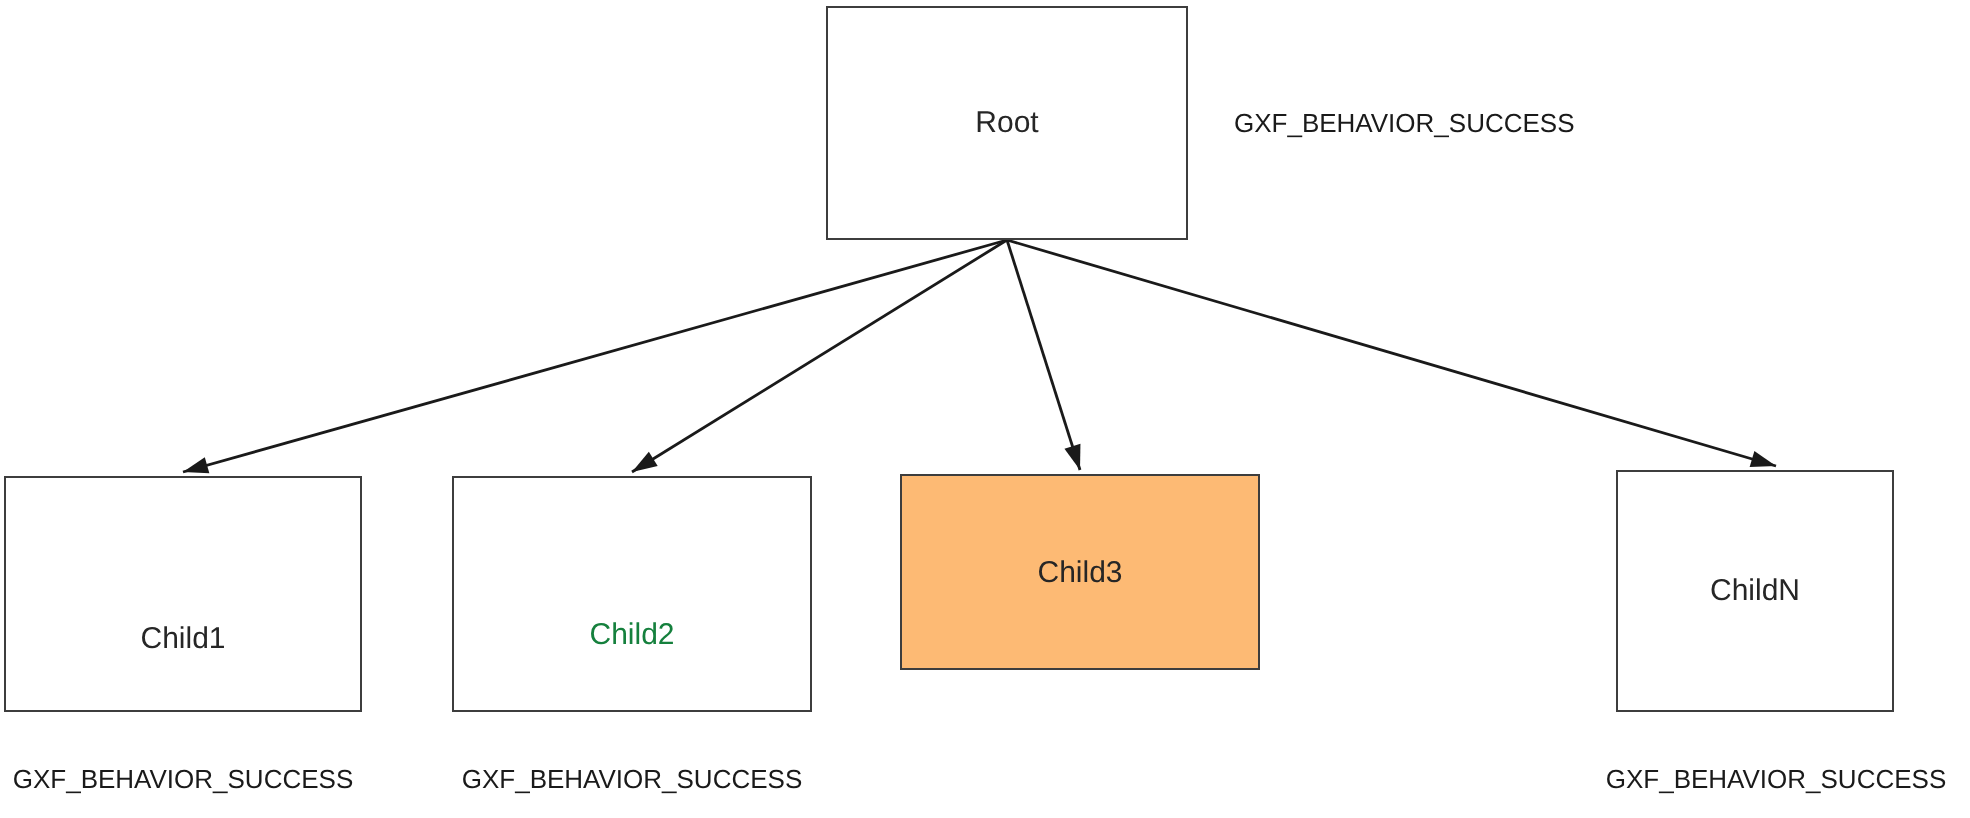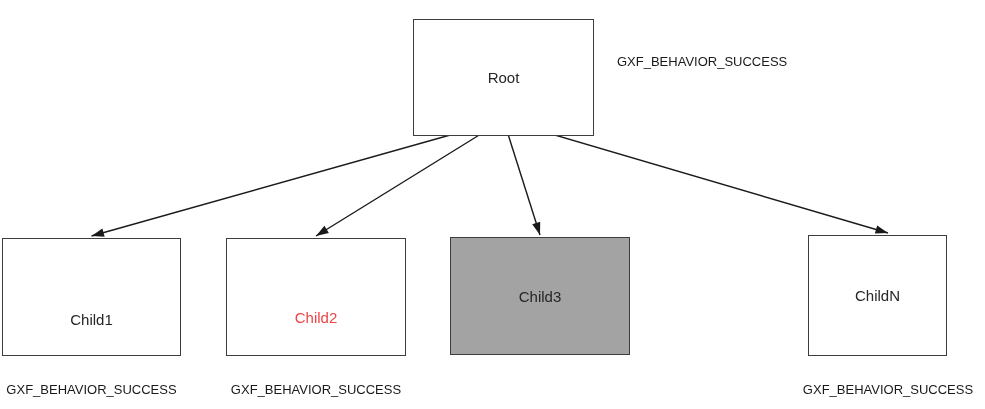--- a/index.html
+++ b/index.html
@@ -59,32 +59,32 @@
       <marker id="arrowhead" markerUnits="userSpaceOnUse" markerWidth="14" markerHeight="10" refX="13" refY="5" orient="auto">
         <path id="arrowhead-path" d="M0.5,0.8 L13,5 L0.5,9.2 z" fill="#1a1a1a"></path>
       </marker>
     </defs>
   <line x1="503.5" y1="120" x2="91.5" y2="236" stroke="#1a1a1a" stroke-width="1.4" marker-end="url(#arrowhead)"></line>
       <line x1="503.5" y1="120" x2="316" y2="236" stroke="#1a1a1a" stroke-width="1.4" marker-end="url(#arrowhead)"></line>
       <line x1="503.5" y1="120" x2="540" y2="235" stroke="#1a1a1a" stroke-width="1.4" marker-end="url(#arrowhead)"></line>
       <line x1="503.5" y1="120" x2="888" y2="233" stroke="#1a1a1a" stroke-width="1.4" marker-end="url(#arrowhead)"></line>
     </svg>
 
-<div class="node" style="left: 413px; top: 19px; width: 181px; height: 117px; border-color: rgb(61, 61, 61); background: rgb(255, 255, 255);">
+<div class="node" style="left: 413px; top: 3px; width: 181px; height: 117px; border-color: rgb(61, 61, 61); background: rgb(255, 255, 255);">
       <span class="node-label" style="color: rgb(38, 38, 38);">Root</span>
     </div>
     <div class="status-label status-bold" style="color: rgb(26, 26, 26); left: 617px; top: 53.5px;">GXF_BEHAVIOR_SUCCESS</div>
     <div class="node" style="left: 2px; top: 238px; width: 179px; height: 118px; border-color: rgb(61, 61, 61); background: rgb(255, 255, 255);">
       <span class="node-label" style="color: rgb(38, 38, 38); margin-top: 45px;">Child1</span>
     </div>
     <div class="status-label status-bold" style="color: rgb(26, 26, 26); left: -58.5px; width: 300px; text-align: center; top: 382px;">GXF_BEHAVIOR_SUCCESS</div>
     <div class="node" style="left: 226px; top: 238px; width: 180px; height: 118px; border-color: rgb(61, 61, 61); background: rgb(255, 255, 255);">
-      <span class="node-label" style="color: #ef4444; margin-top: 40px;">Child2</span>
+      <span class="node-label" style="color: #15803d; margin-top: 40px;">Child2</span>
     </div>
     <div class="status-label status-bold" style="color: rgb(26, 26, 26); left: 166px; width: 300px; text-align: center; top: 382px;">GXF_BEHAVIOR_SUCCESS</div>
-    <div class="node" style="left: 450px; top: 237px; width: 180px; height: 118px; border-color: rgb(61, 61, 61); background: #a3a3a3;">
+    <div class="node" style="left: 450px; top: 237px; width: 180px; height: 98px; border-color: rgb(61, 61, 61); background: #fdba74;">
       <span class="node-label" style="color: rgb(38, 38, 38);">Child3</span>
     </div>
     <div class="node" style="left: 808px; top: 235px; width: 139px; height: 121px; border-color: rgb(61, 61, 61); background: rgb(255, 255, 255);">
       <span class="node-label" style="color: rgb(38, 38, 38);">ChildN</span>
     </div>
     <div class="status-label status-bold" style="color: rgb(26, 26, 26); left: 738px; width: 300px; text-align: center; top: 382px;">GXF_BEHAVIOR_SUCCESS</div>
   </div>
 
 </body></html>

